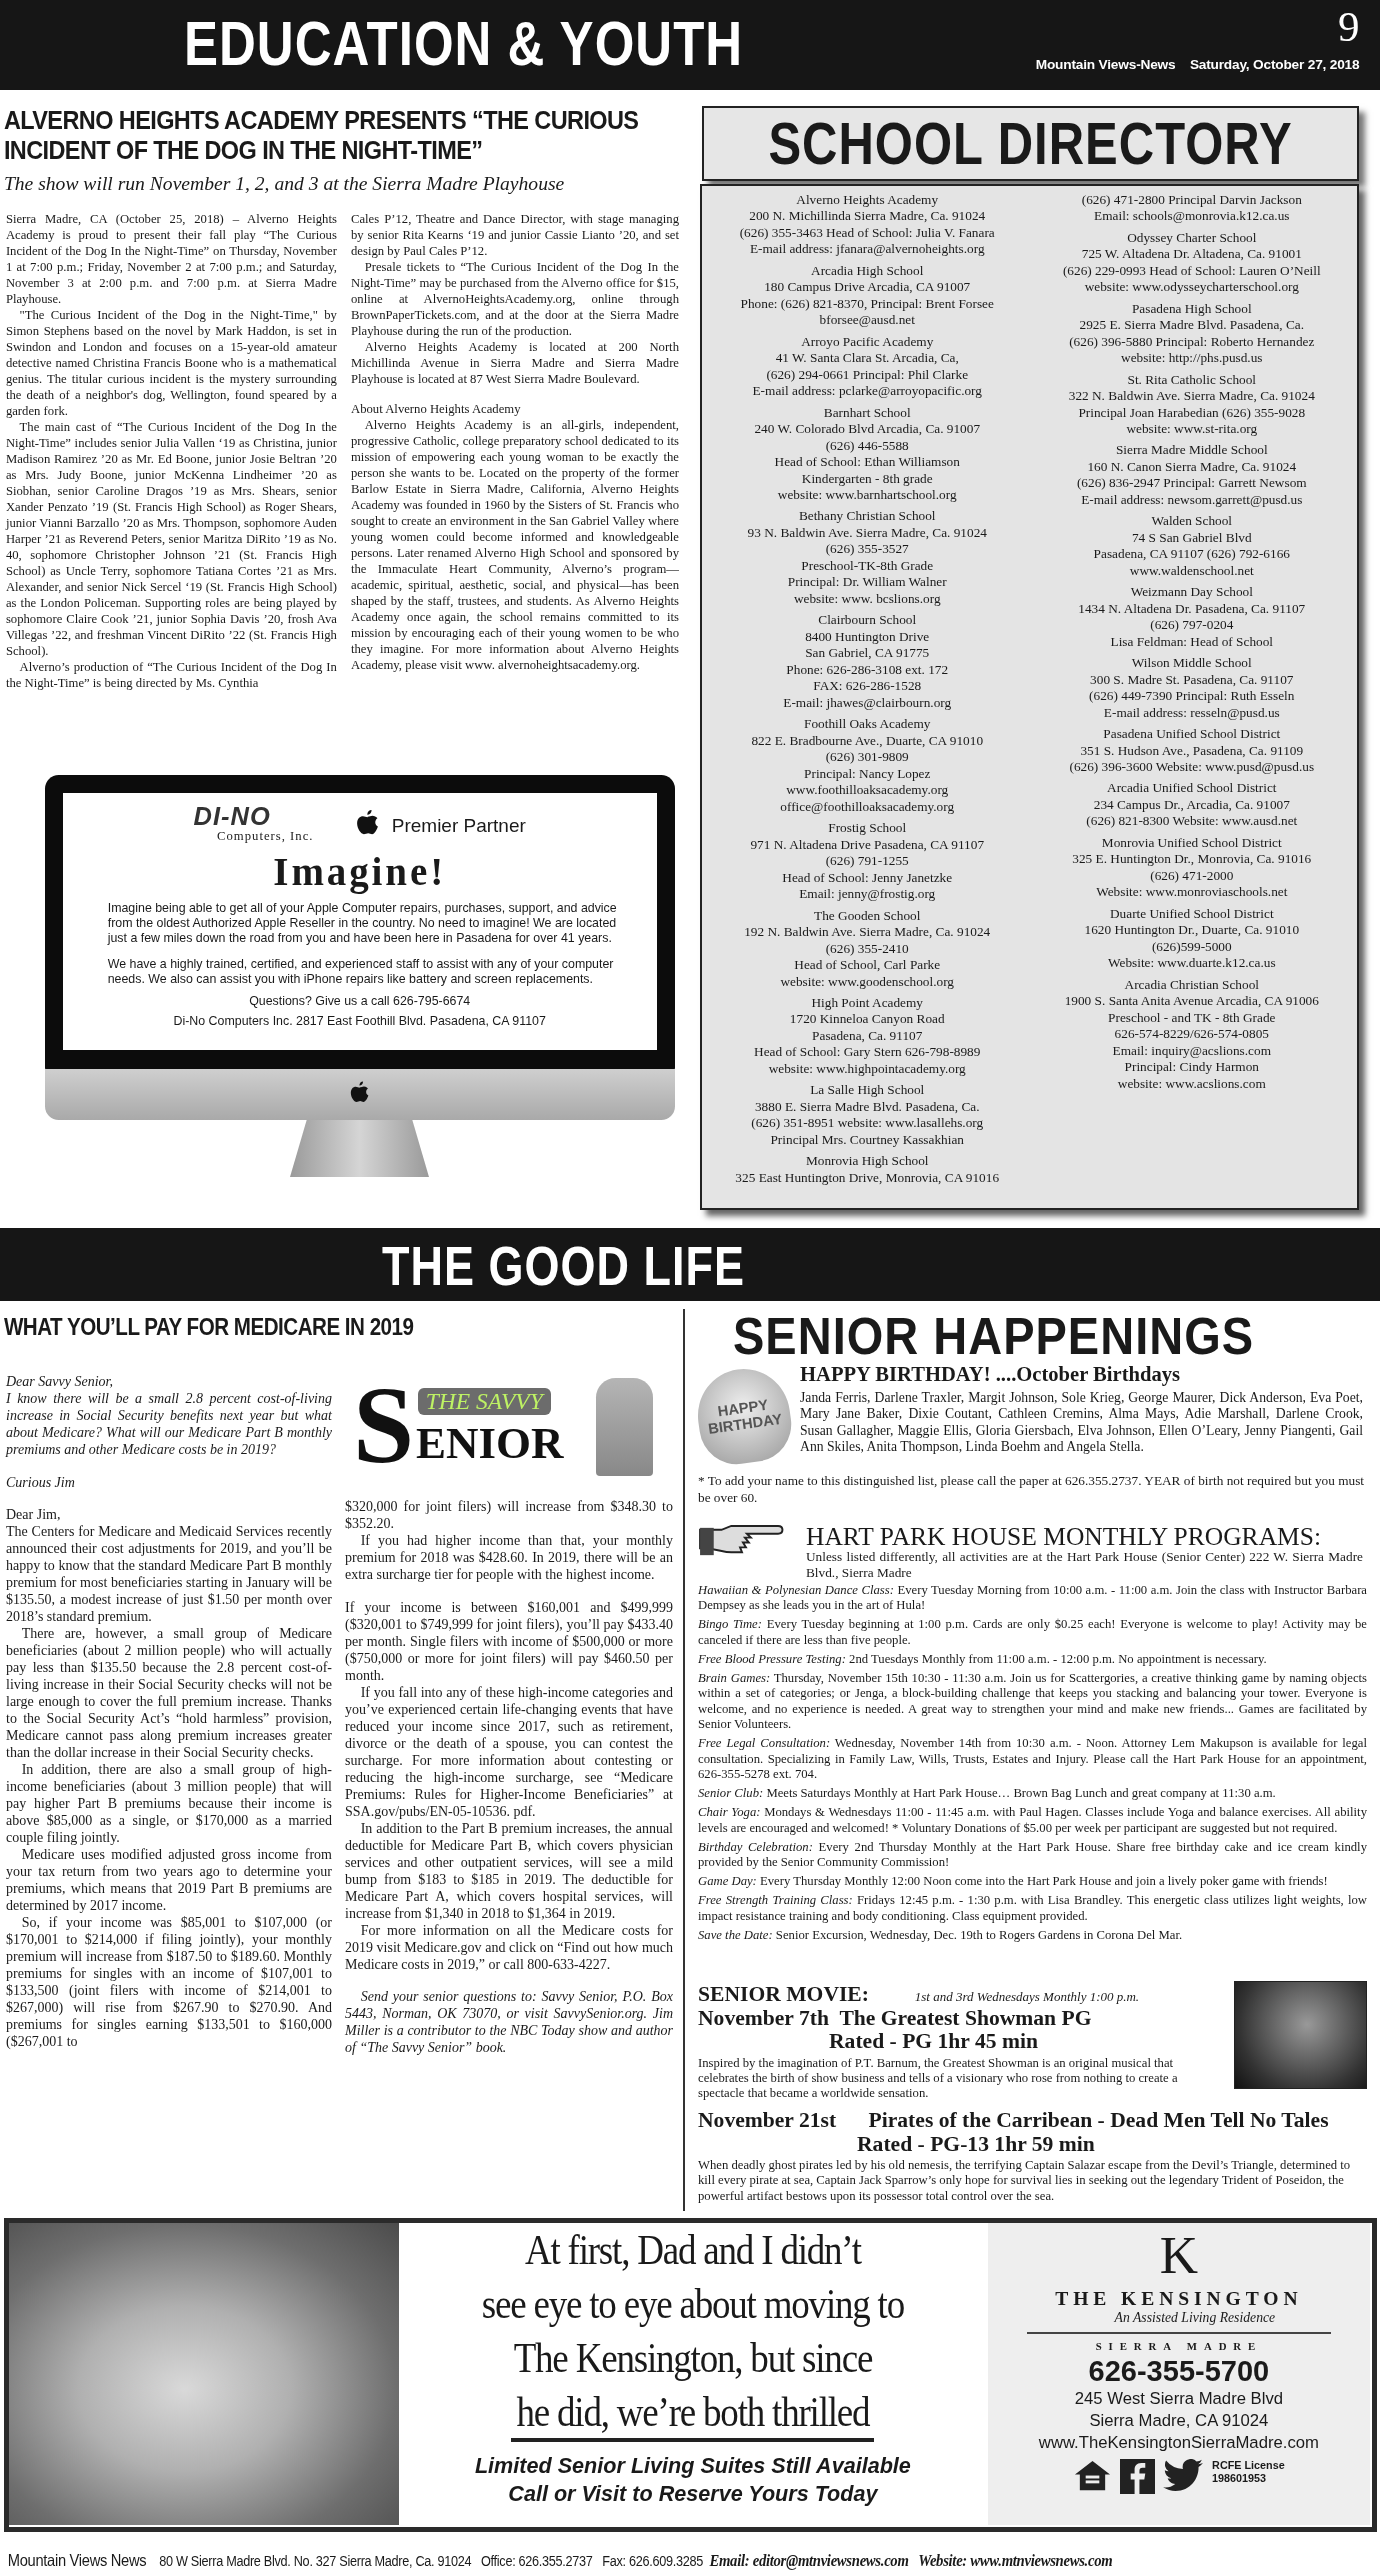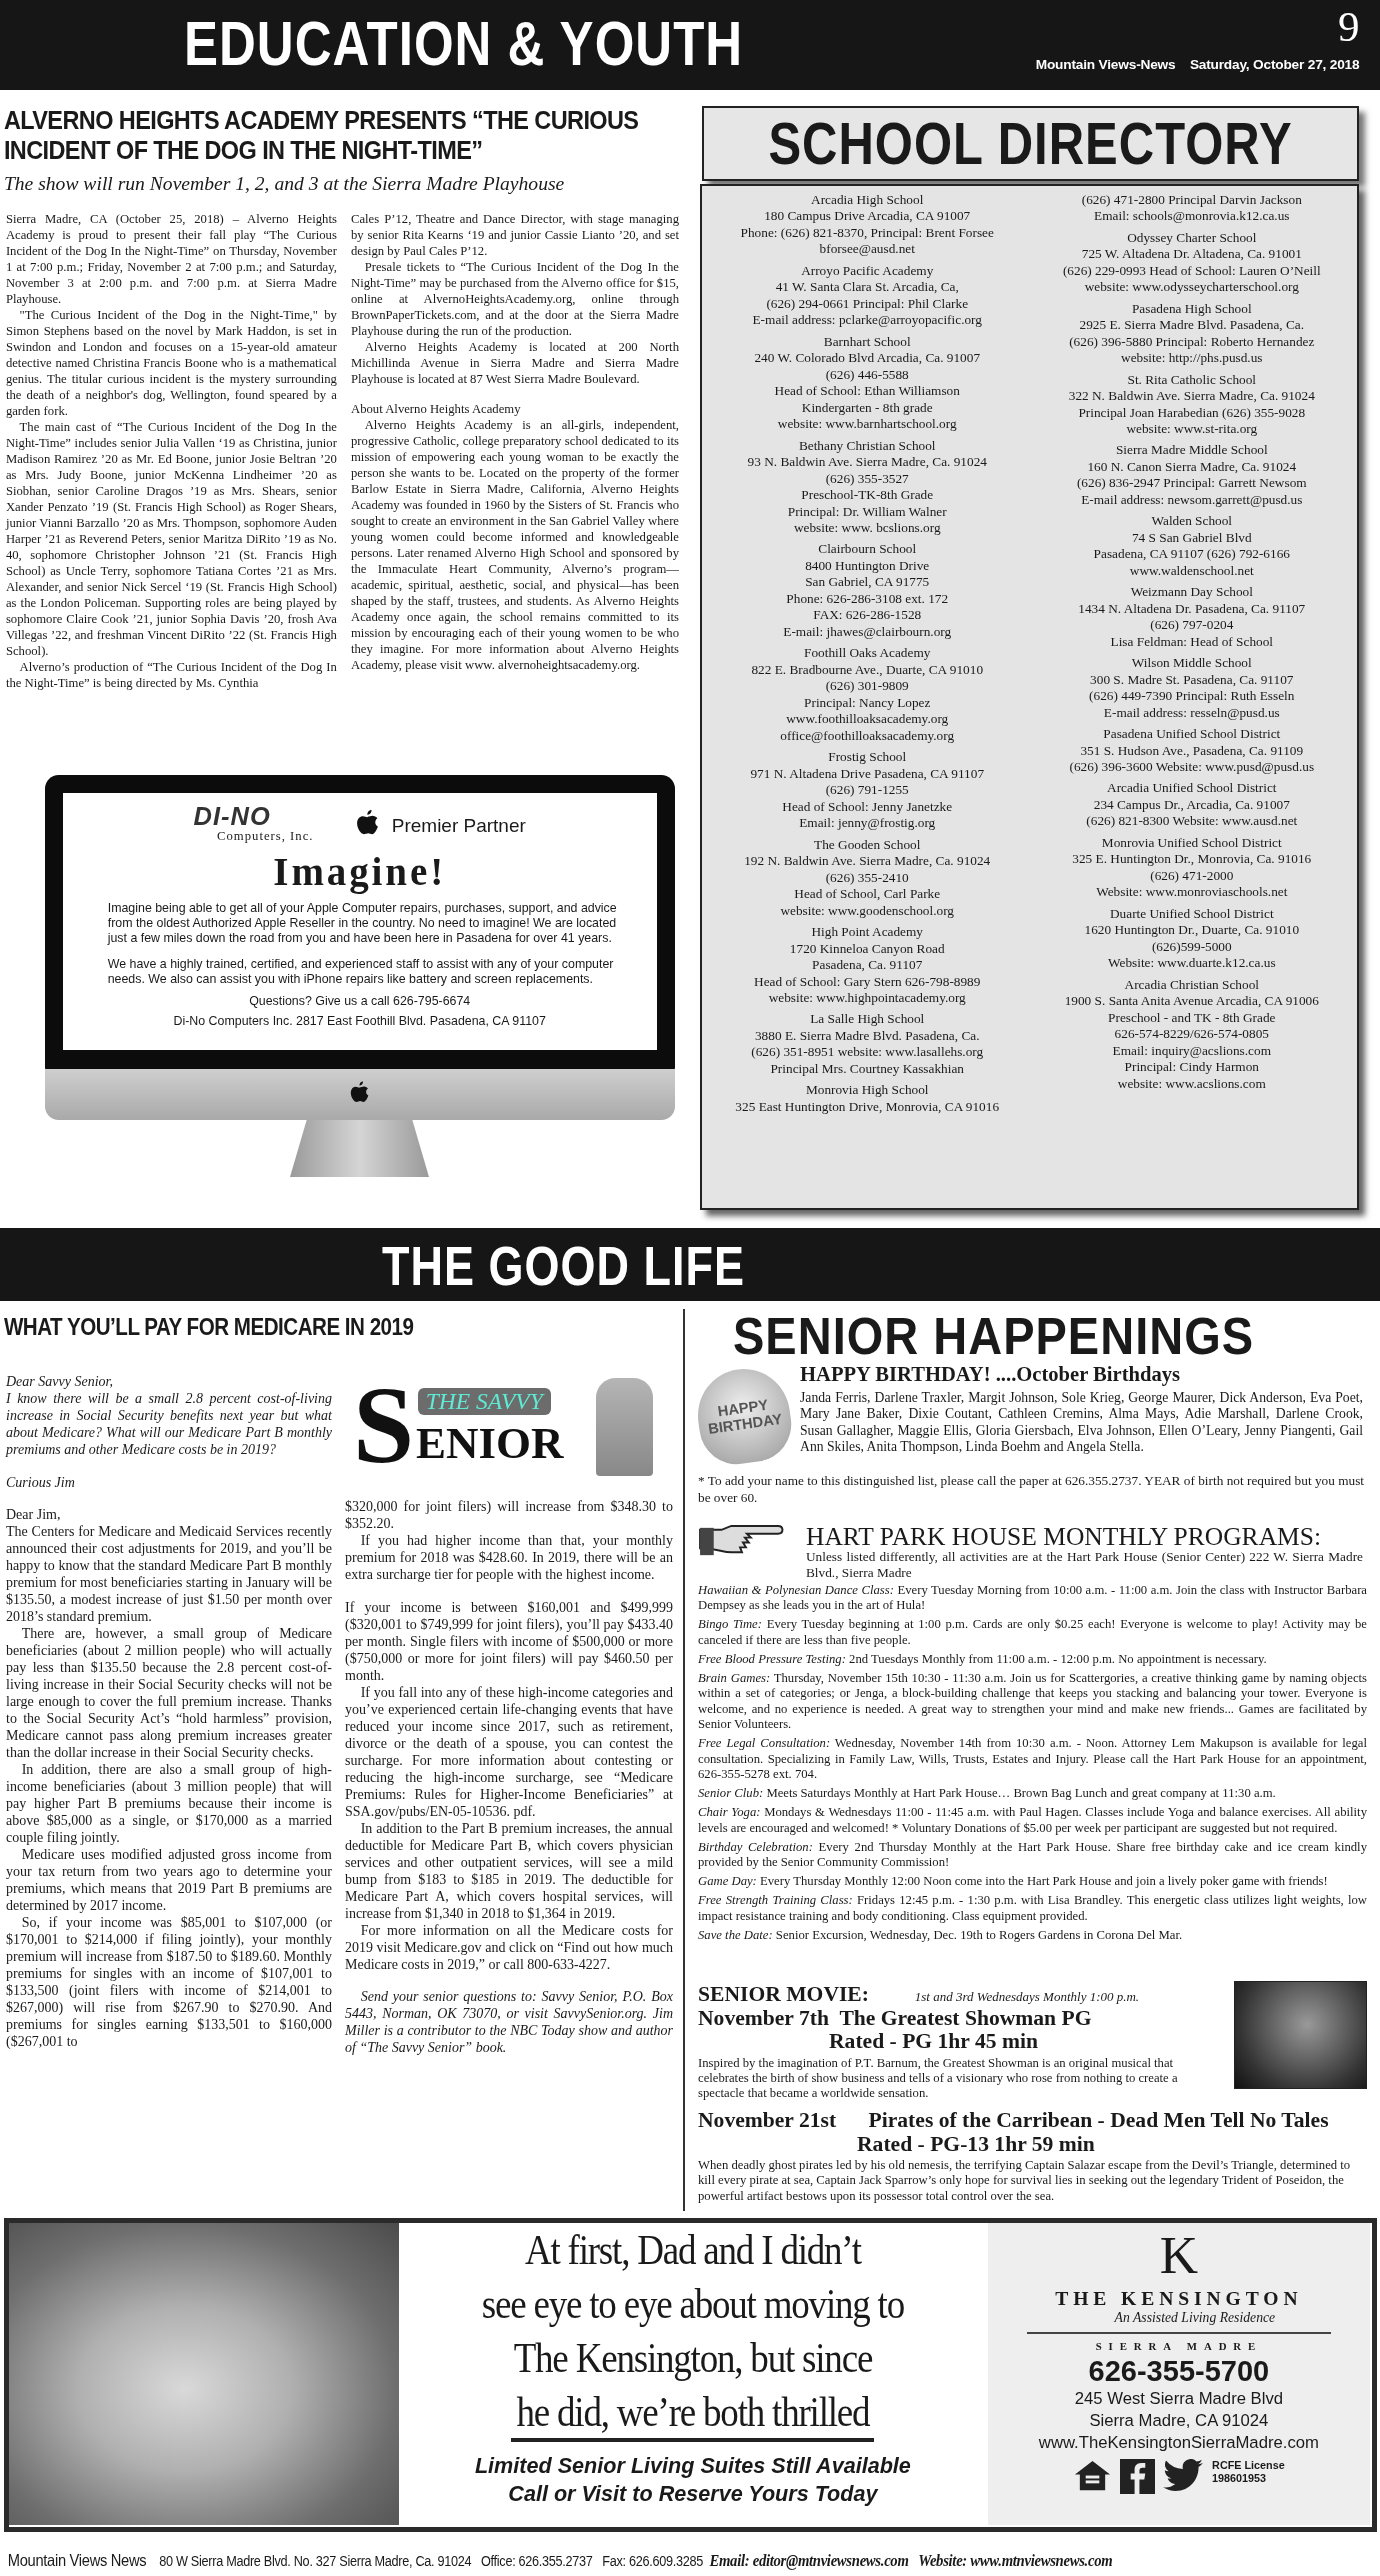--- a/index.html
+++ b/index.html
@@ -106,20 +106,26 @@
   </div>
   <div class="imac-stand"></div>
 </div>
 
 <div class="abs dir-title-box">
   <div class="dir-title">SCHOOL DIRECTORY</div>
 </div>
 <div class="abs dir-box">
   <div class="dir-col" id="dir-left">
       <div class="dir-entry">
+        <div>Alverno Heights Academy</div>
+        <div>200 N. Michillinda  Sierra Madre, Ca. 91024</div>
+        <div>(626) 355-3463 Head of School: Julia V. Fanara</div>
+        <div>E-mail address: jfanara@alvernoheights.org</div>
+      </div>
+      <div class="dir-entry">
         <div>Arcadia High School</div>
         <div>180 Campus Drive Arcadia, CA 91007</div>
         <div>Phone: (626) 821-8370, Principal: Brent Forsee</div>
         <div>bforsee@ausd.net</div>
       </div>
       <div class="dir-entry">
         <div>Arroyo Pacific Academy</div>
         <div>41 W. Santa Clara St.  Arcadia, Ca,</div>
         <div>(626) 294-0661 Principal: Phil Clarke</div>
         <div>E-mail address: pclarke@arroyopacific.org</div>
@@ -283,21 +289,21 @@
   <p class="noind" style="margin-top:15.7px;">Dear Jim,</p>
   <p class="noind">The Centers for Medicare and Medicaid Services recently announced their cost adjustments for 2019, and you’ll be happy to know that the standard Medicare Part B monthly premium for most beneficiaries starting in January will be $135.50, a modest increase of just $1.50 per month over 2018’s standard premium.</p>
   <p>There are, however, a small group of Medicare beneficiaries (about 2 million people) who will actually pay less than $135.50 because the 2.8 percent cost-of-living increase in their Social Security checks will not be large enough to cover the full premium increase. Thanks to the Social Security Act’s “hold harmless” provision, Medicare cannot pass along premium increases greater than the dollar increase in their Social Security checks.</p>
   <p>In addition, there are also a small group of high-income beneficiaries (about 3 million people) that will pay higher Part B premiums because their income is above $85,000 as a single, or $170,000 as a married couple filing jointly.</p>
   <p>Medicare uses modified adjusted gross income from your tax return from two years ago to determine your premiums, which means that 2019 Part B premiums are determined by 2017 income.</p>
   <p>So, if your income was $85,001 to $107,000 (or $170,001 to $214,000 if filing jointly), your monthly premium will increase from $187.50 to $189.60. Monthly premiums for singles with an income of $107,001 to $133,500 (joint filers with income of $214,001 to $267,000) will rise from $267.90 to $270.90. And premiums for singles earning $133,501 to $160,000 ($267,001 to</p>
 </div>
 
 <div class="abs" style="left:353px;top:1378px;width:314px;height:98px;">
   <div style="position:absolute;left:0;top:-7.8px;font-family:'Liberation Serif',serif;font-weight:bold;font-size:110px;line-height:1;color:#111;">S</div>
-  <div style="position:absolute;left:65px;top:9.8px;background:#6c6c6c;color:#5eead4;border-radius:5.9px;padding:0 7.8px;font-family:'Liberation Serif',serif;font-style:italic;font-size:23.5px;">THE SAVVY</div>
+  <div style="position:absolute;left:65px;top:9.8px;background:#6c6c6c;color:#bef264;border-radius:5.9px;padding:0 7.8px;font-family:'Liberation Serif',serif;font-style:italic;font-size:23.5px;">THE SAVVY</div>
   <div style="position:absolute;left:63px;top:43px;font-family:'Liberation Serif',serif;font-weight:bold;font-size:45px;line-height:1;color:#111;">ENIOR</div>
   <div style="position:absolute;left:243px;top:0;width:57px;height:98px;background:linear-gradient(#b5b5b5,#888);border-radius:19.6px 19.6px 3.9px 3.9px;"></div>
 </div>
 
 <div class="abs savvy-col" style="left:345px;top:1498px;width:328px;">
   <p class="noind">$320,000 for joint filers) will increase from $348.30 to $352.20.</p>
   <p>If you had higher income than that, your monthly premium for 2018 was $428.60. In 2019, there will be an extra surcharge tier for people with the highest income.</p>
   <p class="noind" style="margin-top:15.7px;">If your income is between $160,001 and $499,999 ($320,001 to $749,999 for joint filers), you’ll pay $433.40 per month. Single filers with income of $500,000 or more ($750,000 or more for joint filers) will pay $460.50 per month.</p>
   <p>If you fall into any of these high-income categories and you’ve experienced certain life-changing events that have reduced your income since 2017, such as retirement, divorce or the death of a spouse, you can contest the surcharge. For more information about contesting or reducing the high-income surcharge, see “Medicare Premiums: Rules for Higher-Income Beneficiaries” at SSA.gov/pubs/EN-05-10536. pdf.</p>
   <p>In addition to the Part B premium increases, the annual deductible for Medicare Part B, which covers physician services and other outpatient services, will see a mild bump from $183 to $185 in 2019. The deductible for Medicare Part A, which covers hospital services, will increase from $1,340 in 2018 to $1,364 in 2019.</p>

